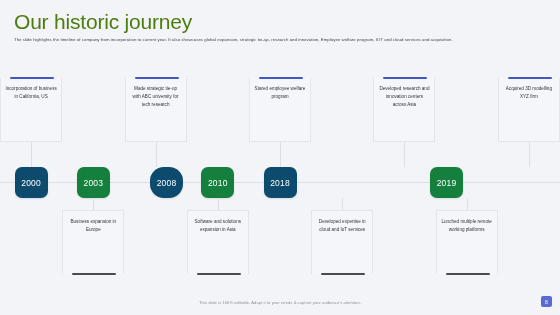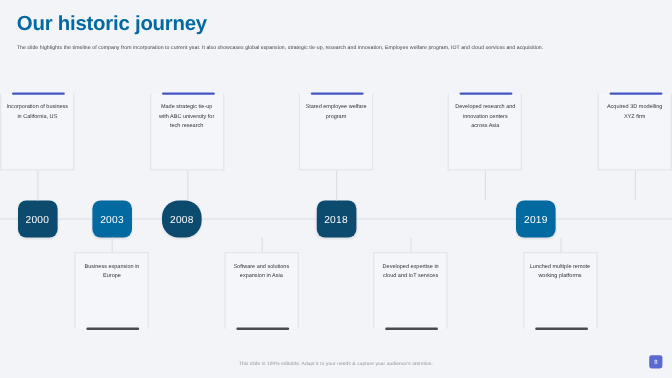--- a/index.html
+++ b/index.html
@@ -20,23 +20,23 @@
     height: 315px;
     background: #f2f4f8;
     box-sizing: border-box;
   }
 
   
   .page-title {
     position: absolute;
     left: 14px;
     top: 10px;
-    font-size: 17px;
-    font-weight: bold;
-    color: #0369a1;
+    font-size: 21px;
+    font-weight: normal;
+    color: #4d7c0f;
     letter-spacing: -0.2px;
   }
   .page-subtitle {
     position: absolute;
     left: 14px;
     top: 37px;
     width: 534px;
     font-size: 4.3px;
     line-height: 6px;
     color: #3d3f४6;
@@ -70,21 +70,21 @@
     border-radius: 7px;
     display: flex;
     align-items: center;
     justify-content: center;
     font-size: 8.5px;
     color: #ffffff;
     letter-spacing: 0.2px;
     box-shadow: 0 1px 2px rgba(0,0,0,0.10);
   }
   .year-badge.blue { background: #0c4a6e; }
-  .year-badge.dark { background: #0369a1; text-align: center; }
+  .year-badge.dark { background: #15803d; text-align: center; }
 
   
   .event-card {
     position: absolute;
     width: 62px;
     background: #f5f6fa;
     border: 1px solid #e2e5ec;
     box-sizing: border-box;
     font-size: 4.6px;
     line-height: 8px;
@@ -176,28 +176,31 @@
         <span class="card-text">Incorporation of business in California, US</span>
       </div>
       <div class="year-badge dark" style="left: 76.8333px;">
         <span>2003</span>
       </div>
       <div class="stem bottom" style="left: 93.3333px;"></div>
       <div class="event-card bottom" style="left: 62.3333px;">
         <div class="accent-bar"></div>
         <span class="card-text">Business expansion in Europe</span>
       </div>
-      <div class="year-badge blue" style="left: 135px; border-radius: 14px;">
+      <div class="year-badge blue" style="left: 150px; border-radius: 14px;">
         <span>2008</span>
       </div>
       <div class="stem top" style="left: 155.556px;"></div>
       <div class="event-card top" style="left: 124.556px;">
         <div class="accent-bar"></div>
         <span class="card-text">Made strategic tie-up with ABC university for tech research</span>
       </div>
+      <div class="year-badge dark" style="left: 201.278px;">
+        <span>2010</span>
+      </div>
       <div class="stem bottom" style="left: 217.778px;"></div>
       <div class="event-card bottom" style="left: 186.778px;">
         <div class="accent-bar"></div>
         <span class="card-text">Software and solutions expansion in Asia</span>
       </div>
       <div class="year-badge blue" style="left: 263.5px;">
         <span>2018</span>
       </div>
       <div class="stem top" style="left: 280px;"></div>
       <div class="event-card top" style="left: 249px;">

